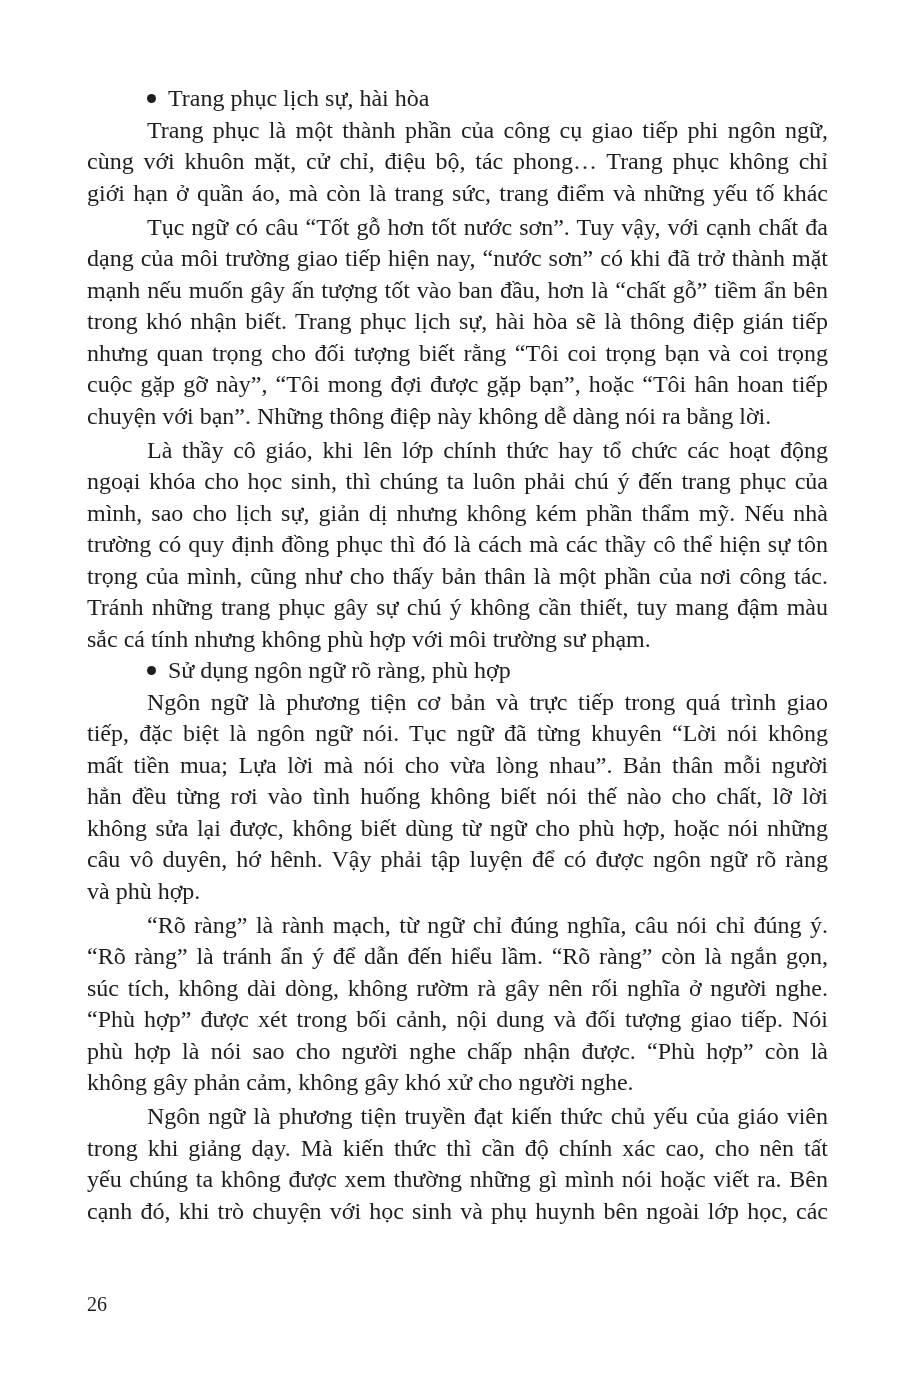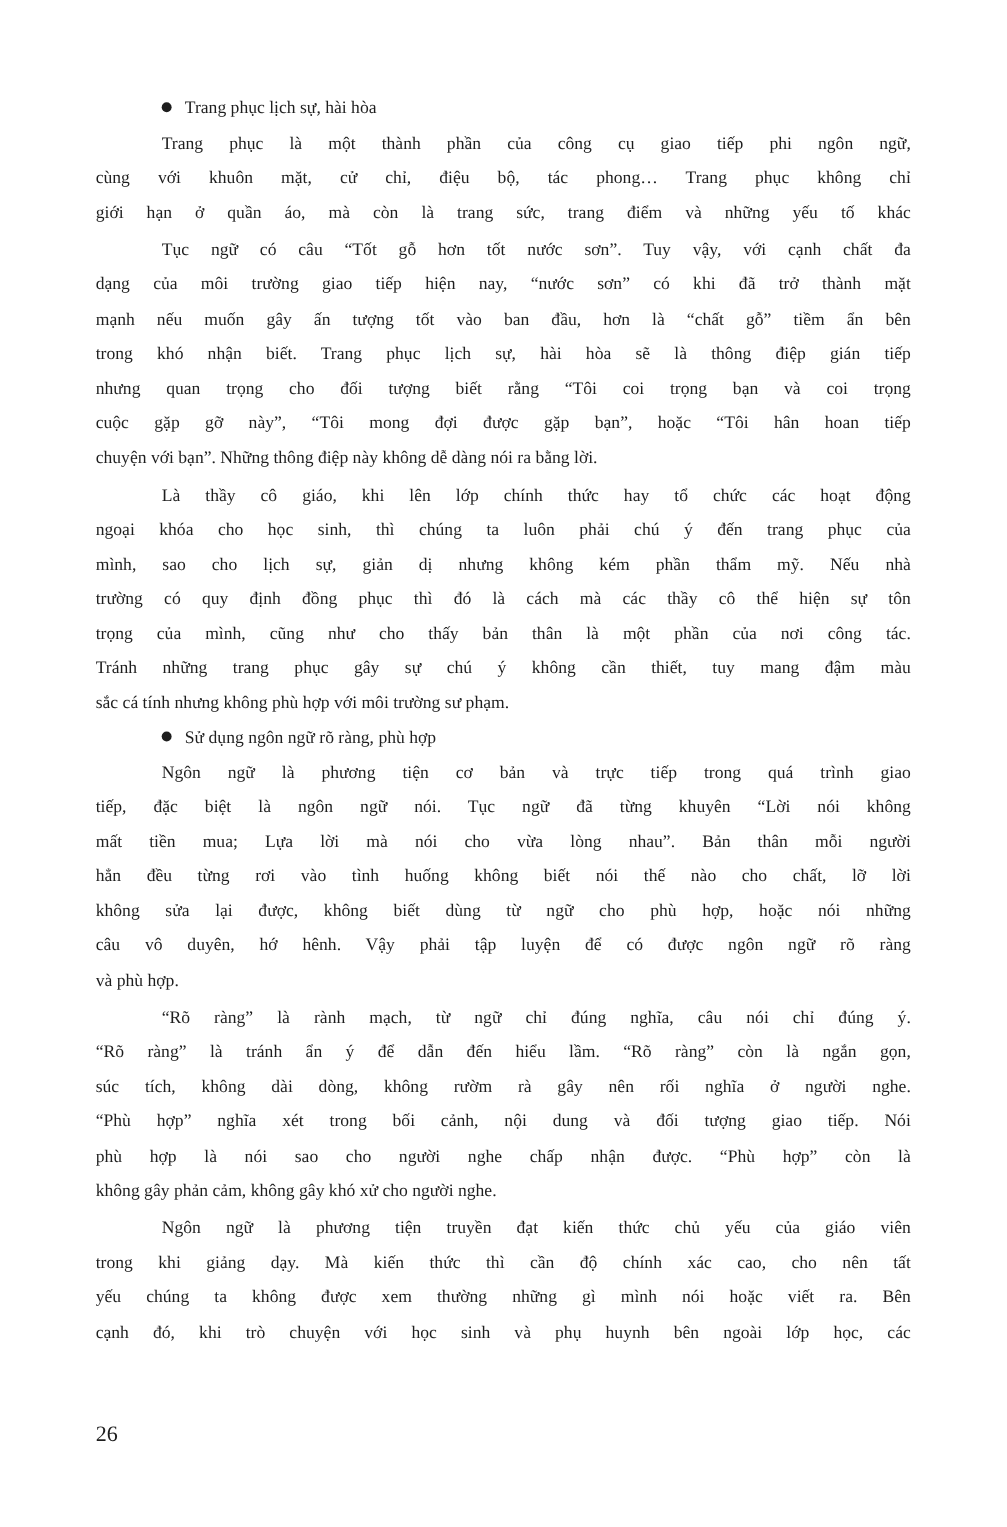--- a/index.html
+++ b/index.html
@@ -1,20 +1,20 @@
 <!DOCTYPE html>
 <html><head>
 <meta charset="utf-8">
 <style>
   html, body { margin: 0; padding: 0; background: #ffffff; }
   body { width: 915px; height: 1388px; position: relative; overflow: hidden; }
   .page {
     position: absolute; left: 87px; top: 83px; width: 741px;
     font-family: "Liberation Serif", "DejaVu Serif", serif;
-    font-size: 16px; color: #1e1e1e;
+    font-size: 24px; color: #1e1e1e;
   }
   .line {
     display: block; height: 31.5px; line-height: 31.5px;
     white-space: nowrap; text-align: justify; text-align-last: justify;
     overflow: hidden;
   }
   .line.last { text-align-last: left; }
   .indent { padding-left: 60px; }
   .bullet { padding-left: 60px; text-align-last: left; }
   .bullet .dot {
@@ -73,21 +73,21 @@
     <span class="line">hẳn đều từng rơi vào tình huống không biết nói thế nào cho chất, lỡ lời</span>
     <span class="line">không sửa lại được, không biết dùng từ ngữ cho phù hợp, hoặc nói những</span>
     <span class="line">câu vô duyên, hớ hênh. Vậy phải tập luyện để có được ngôn ngữ rõ ràng</span>
     <span class="line last">và phù hợp.</span>
   </div>
   <div class="gap"></div>
   <div>
     <span class="line indent">“Rõ ràng” là rành mạch, từ ngữ chỉ đúng nghĩa, câu nói chỉ đúng ý.</span>
     <span class="line">“Rõ ràng” là tránh ẩn ý để dẫn đến hiểu lầm. “Rõ ràng” còn là ngắn gọn,</span>
     <span class="line">súc tích, không dài dòng, không rườm rà gây nên rối nghĩa ở người nghe.</span>
-    <span class="line">“Phù hợp” nghĩa xét trong bối cảnh, nội dung và đối tượng giao tiếp. Nói</span>
+    <span class="line">“Phù hợp” được xét trong bối cảnh, nội dung và đối tượng giao tiếp. Nói</span>
     <span class="line">phù hợp là nói sao cho người nghe chấp nhận được. “Phù hợp” còn là</span>
     <span class="line last">không gây phản cảm, không gây khó xử cho người nghe.</span>
   </div>
   <div class="gap"></div>
   <div>
     <span class="line indent">Ngôn ngữ là phương tiện truyền đạt kiến thức chủ yếu của giáo viên</span>
     <span class="line">trong khi giảng dạy. Mà kiến thức thì cần độ chính xác cao, cho nên tất</span>
     <span class="line">yếu chúng ta không được xem thường những gì mình nói hoặc viết ra. Bên</span>
     <span class="line">cạnh đó, khi trò chuyện với học sinh và phụ huynh bên ngoài lớp học, các</span>
   </div>

